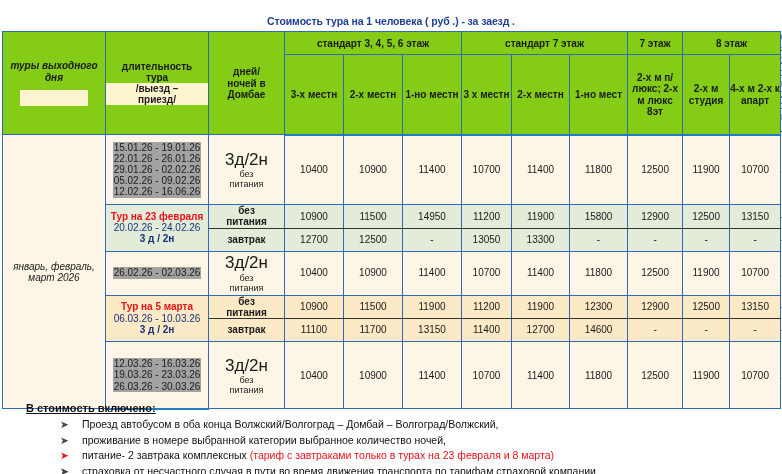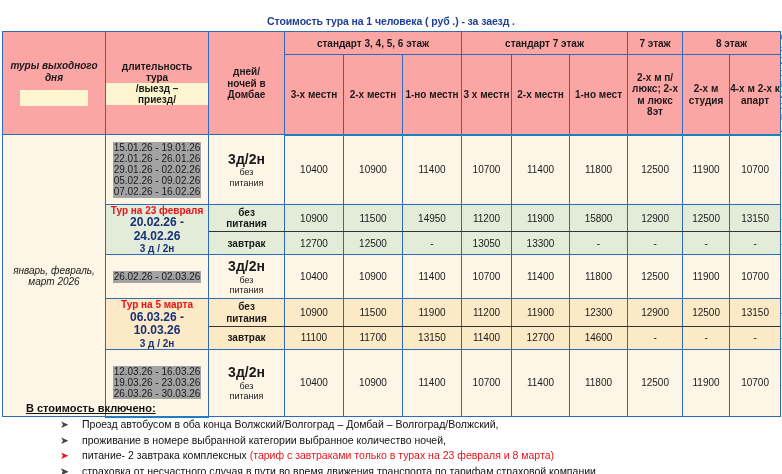--- a/index.html
+++ b/index.html
@@ -31,21 +31,21 @@
   }
   table.price td,table.price th{
     border:1px solid #2f6ab5;
     padding:0;
     vertical-align:middle;
     text-align:center;
     font-size:10px;
     color:#1a1a1a;
     line-height:1.12;
   }
-  .hdr{background:#fca5a5;color:#16317a;font-weight:bold;}
+  .hdr{background:#84cc16;color:#16317a;font-weight:bold;}
   .hdr-grp{font-size:9.5px;font-weight:bold;color:#16317a;height:15px;}
   .hdr-sub{font-size:10px;font-weight:bold;color:#16317a;}
   .hdr-sm{font-size:8.5px;font-weight:bold;color:#16317a;line-height:1.25;}
 
   .c-tours{
     font-style:italic;font-weight:bold;color:#16317a;font-size:11px;
     line-height:1.3;
   }
   .yellowbox{
     display:inline-block;background:#fdf5cf;padding:0 16px;
@@ -64,25 +64,25 @@
   .r-plain td{background:#fdf6e6;}
   .r-feb td{background:#e2ecd9;}
   .r-mar td{background:#fce9c6;}
 
   .dates{
     font-size:9.5px;color:#111;line-height:1.42;text-align:center;
     padding:2px 0;
   }
   .dates .hl{background:#a3a3a3;display:inline-block;padding:0 1px;}
   .tour-name{color:#e8131a;font-weight:bold;font-size:10px;display:block;}
-  .tour-date{color:#16317a;font-weight:bold;font-size:12px;display:block;}
+  .tour-date{color:#16317a;font-weight:normal;font-size:10px;display:block;}
   .tour-dn{color:#16317a;font-weight:bold;font-size:10px;display:block;}
 
   .dn{color:#16317a;font-size:9.5px;line-height:1.45;padding:3px 0;}
-  .dn .big{font-weight:bold;font-size:14px;display:block;}
+  .dn .big{font-weight:normal;font-size:17px;display:block;}
   .dn .sm{font-size:9px;display:block;}
   .dn-b{font-weight:bold;font-size:9.5px;color:#16317a;line-height:1.3;}
   .dn-z{font-weight:bold;font-size:10px;color:#111;}
 
   .num{font-weight:normal;font-size:10.5px;color:#111;}
   .num-l{font-size:10.5px;color:#111;}
   .dash{font-size:10.5px;color:#111;}
 
   .blue-bottom{border-bottom:2px solid #1f7ec2 !important;}
   .thin-split{border-bottom:1px solid #333 !important;}
@@ -168,21 +168,21 @@
         <td class="hdr hdr-sm blue-bottom">2-х м 2-х к люкс</td>
       </tr>
 
       <tr class="r-plain">
         <td class="monthcell" rowspan="8">январь, февраль, март 2026</td>
         <td class="dates" style="height:69px">
           <div><span class="hl">15.01.26 - 19.01.26</span></div>
           <div><span class="hl">22.01.26 - 26.01.26</span></div>
           <div><span class="hl">29.01.26 - 02.02.26</span></div>
           <div><span class="hl">05.02.26 - 09.02.26</span></div>
-          <div><span class="hl">07.02.26 - 16.02.26</span></div>
+          <div><span class="hl">12.02.26 - 16.06.26</span></div>
         </td>
         <td class="dn">
           <span class="big">3д/2н</span>
           <span class="sm">без</span>
           <span class="sm">питания</span>
         </td>
         <td class="num">10400</td>
         <td class="num">10900</td>
         <td class="num">11400</td>
         <td class="num">10700</td>

